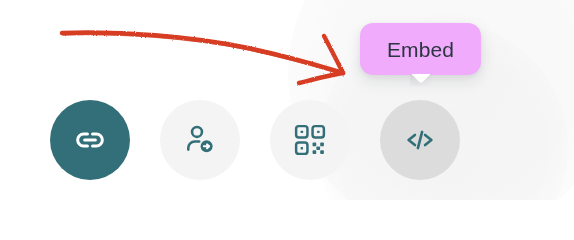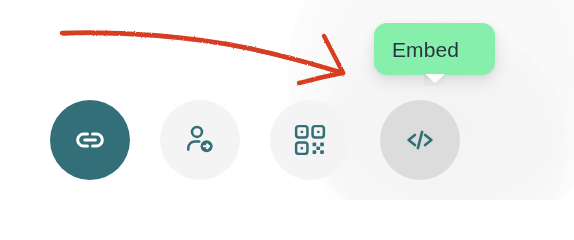--- a/index.html
+++ b/index.html
@@ -89,30 +89,29 @@
 
   .action-btn svg { display: block; }
 
   
   .tooltip {
     position: absolute;
     left: 360px;
     top: 23px;
     min-width: 121px;
     height: 52px;
-    background: #86efac;
+    background: #f0abfc;
     border-radius: 13px;
     box-shadow: 0 6px 16px rgba(20,30,45,0.10),
                 0 2px 5px rgba(20,30,45,0.06);
     display: flex;
     align-items: center;
-    justify-content: flex-start;
+    justify-content: center;
     box-sizing: border-box;
     padding: 0 18px;
-    margin-left: 14px;
   }
   .tooltip-label {
     font-family: "Liberation Sans", sans-serif;
     font-size: 21px;
     line-height: 1;
     color: #2b3440;
     letter-spacing: 0.1px;
     white-space: nowrap;
   }
   .tooltip-arrow {

